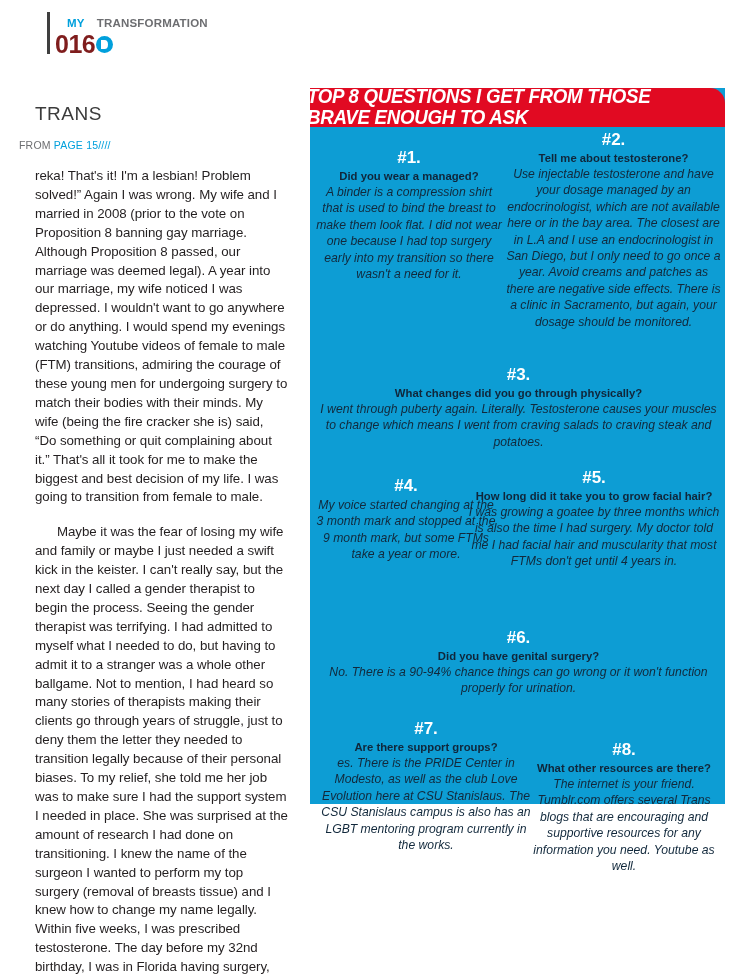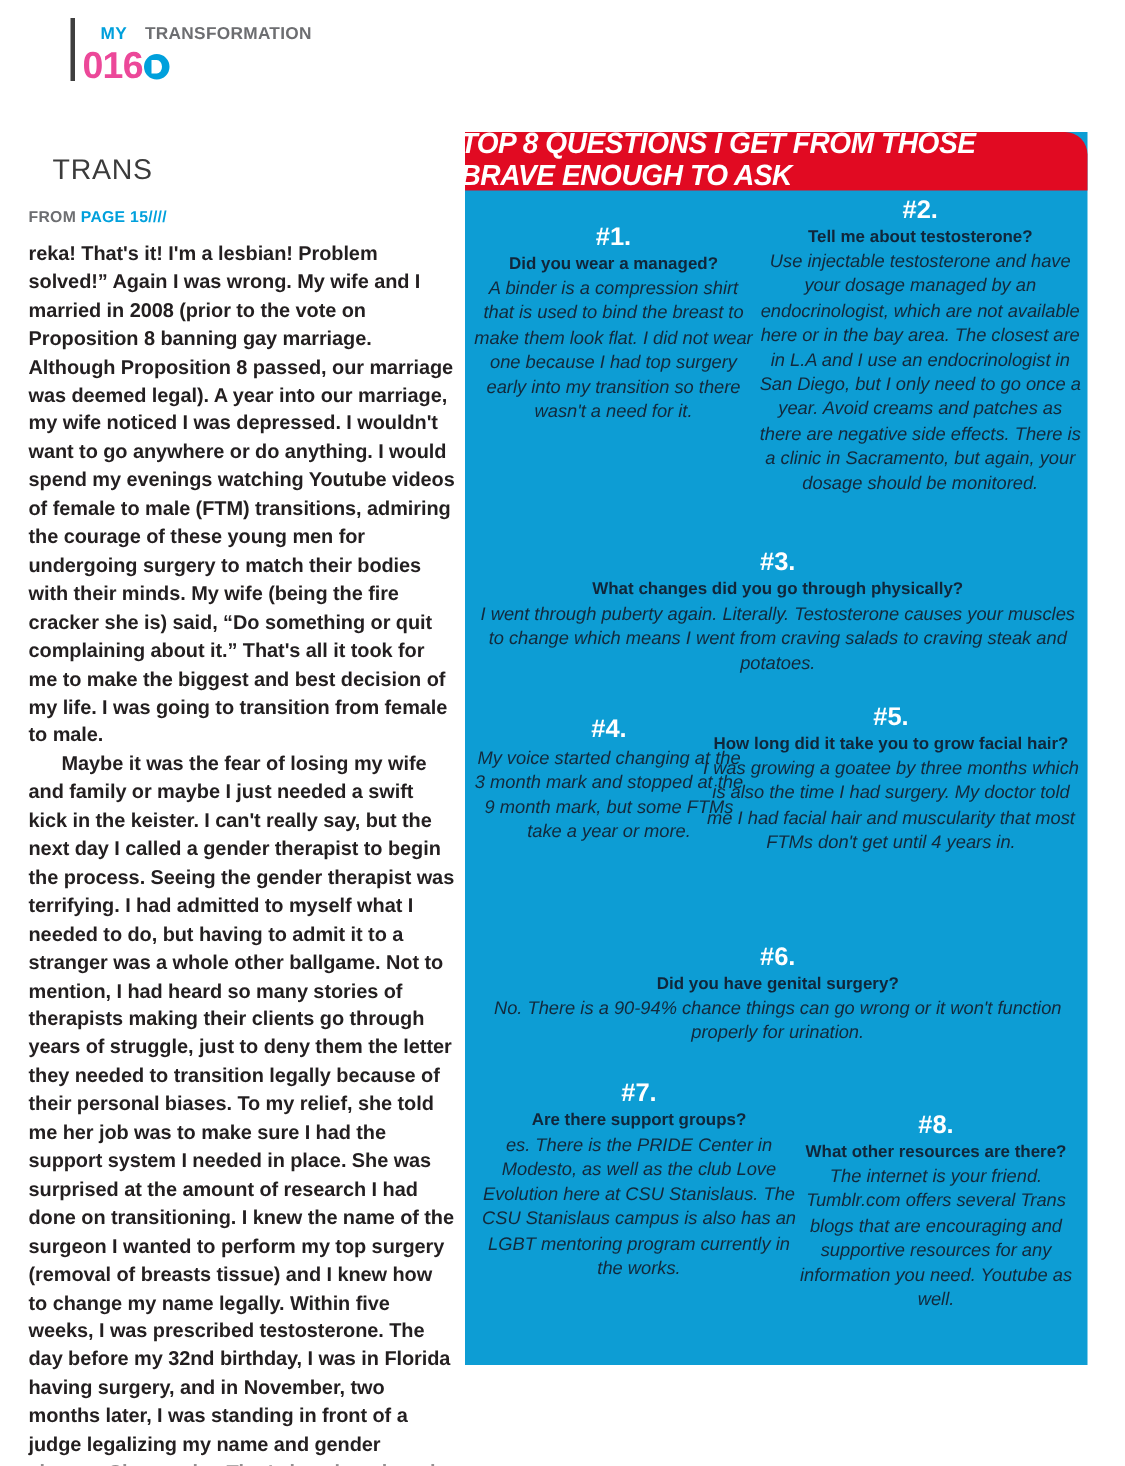--- a/index.html
+++ b/index.html
@@ -41,21 +41,21 @@
   .logo-my { color: #00a0dc; }
   .logo-transformation { color: #6d6e71; }
   .logo-num-row {
     margin-top: 2px;
     display: flex;
     align-items: center;
   }
   .logo-016 {
     font-size: 25px;
     font-weight: 700;
-    color: #ec4899;
+    color: #7f1d1d;
     letter-spacing: -0.5px;
     line-height: 1;
   }
   .logo-dmark {
     width: 17px; height: 17px;
     margin-left: 1px;
     border-radius: 50% 50% 50% 50%;
     background: #00a0dc;
     position: relative;
   }
@@ -77,43 +77,43 @@
   #article-kicker-title {
     font-size: 19px;
     font-weight: 400;
     color: #3b3b3b;
     letter-spacing: 0.5px;
     line-height: 1;
     margin: 16px;
   }
   #article-kicker-sub {
     font-size: 10.5px;
-    font-weight: 700;
+    font-weight: 400;
     color: #6d6e71;
     letter-spacing: 0.2px;
     margin-top: 2px;
     margin-bottom: 9px;
   }
   #article-kicker-sub .pagelink { color: #00a0dc; }
   .article-p {
     font-size: 13.3px;
-    font-weight: 700;
+    font-weight: 400;
     color: #231f20;
     line-height: 18.9px;
-    margin: 0;
+    margin: 16px;
     text-align: left;
     letter-spacing: -0.05px;
   }
   .article-p.indented { text-indent: 22px; }
 
   
   #qa-panel {
     position: absolute;
     left: 310px; top: 88px;
-    width: 415px; height: 822px;
+    width: 415px; height: 716px;
     background: #0d9dd4;
   }
   #qa-banner {
     position: absolute;
     left: 0; top: 0;
     width: 415px; height: 39px;
     background: #e10a22;
     border-top-right-radius: 15px;
     overflow: hidden;
   }

